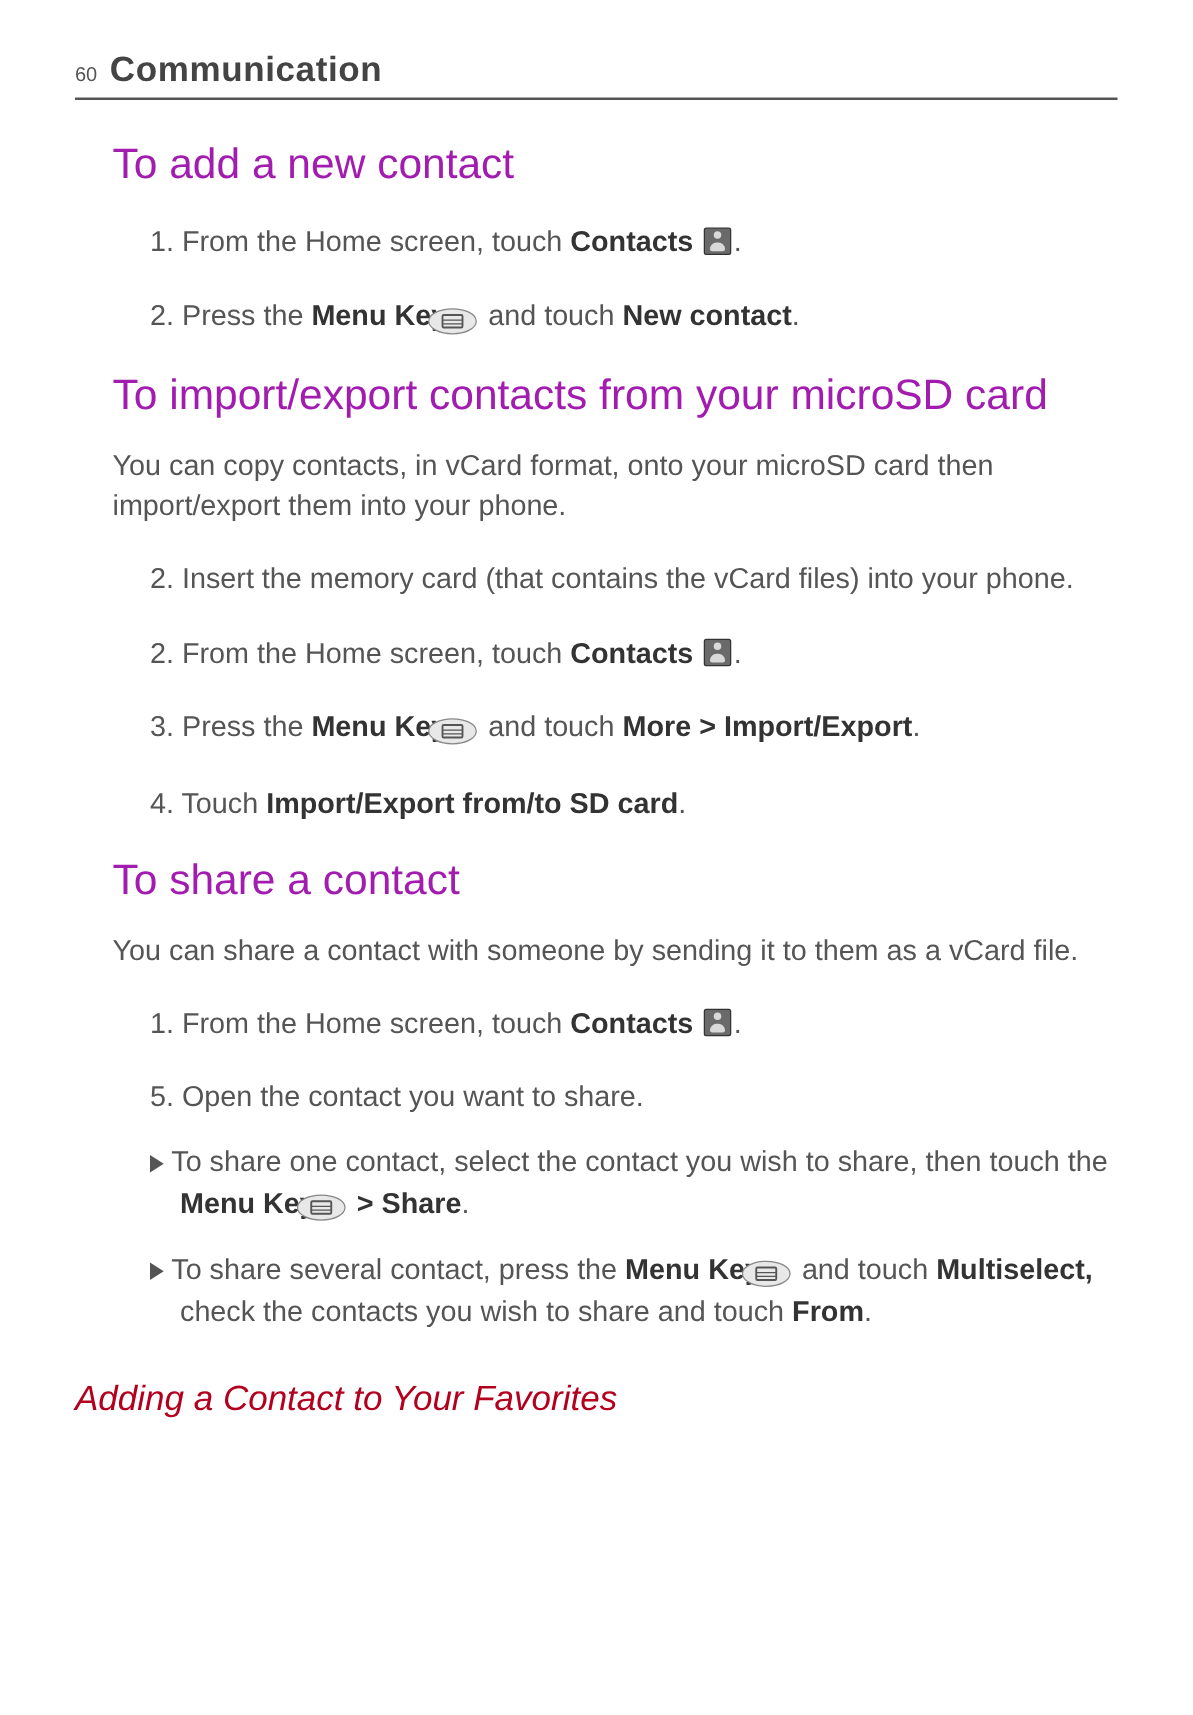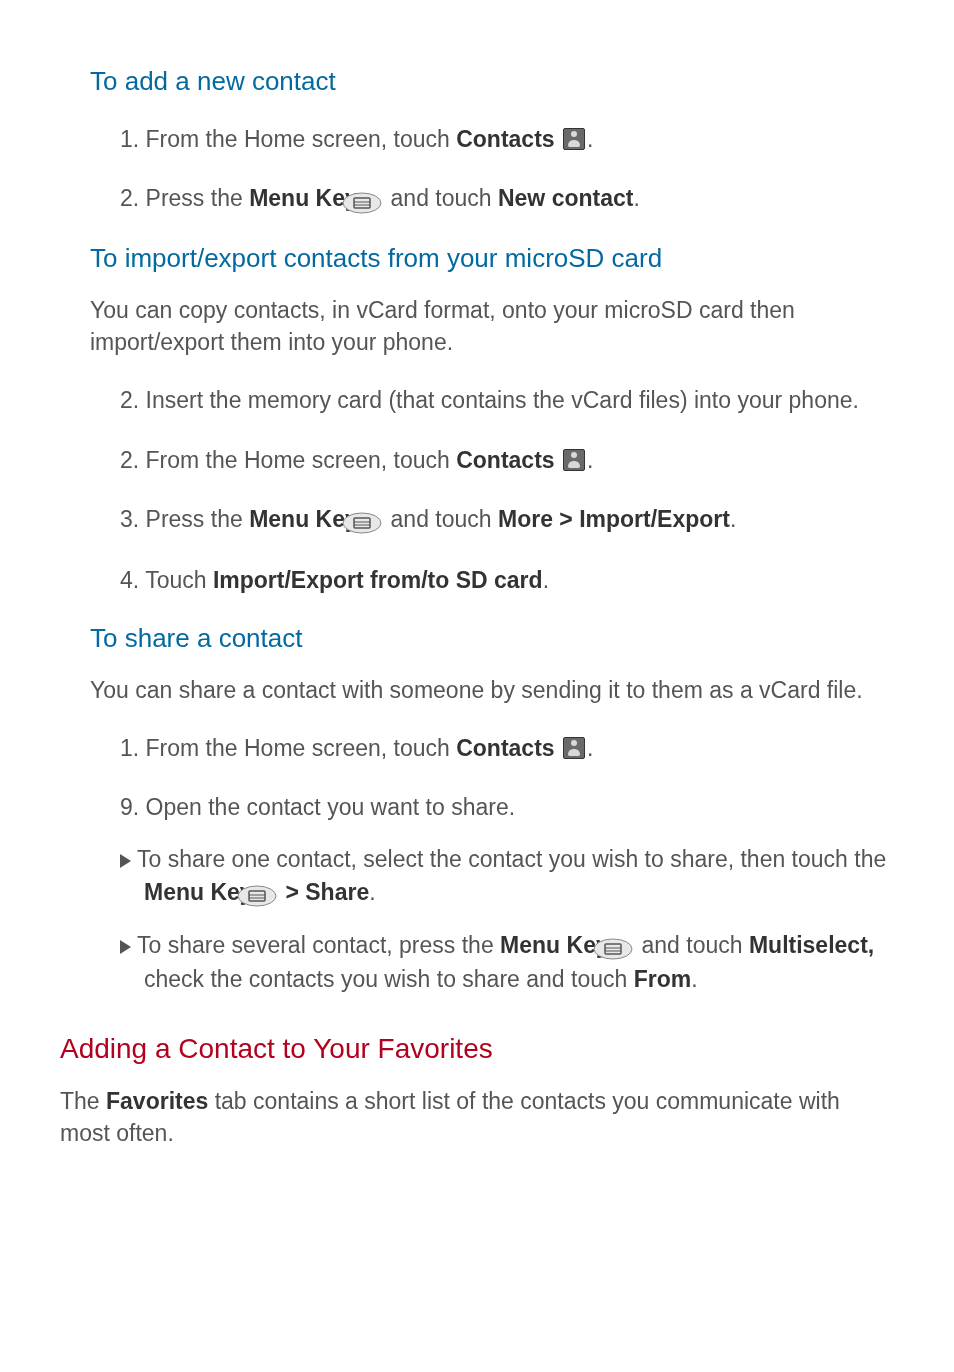--- a/index.html
+++ b/index.html
@@ -28,30 +28,31 @@
   .section-title {
     font-size: 28px;
     font-weight: bold;
     color: #444;
     letter-spacing: 0.5px;
   }
   .content {
     padding-left: 30px;
   }
   h3.red-sub {
-    color: #0369a1;
-    font-size: 26px;
+    color: #a21caf;
+    font-size: 34px;
     font-weight: normal;
     margin: 26px 0 10px 0;
   }
   h2.red-main {
     color: #b3001e;
     font-size: 28px;
     font-weight: normal;
     margin: 36px 0 12px -30px;
+    font-style: italic;
   }
   p.body {
     font-size: 23px;
     line-height: 1.4;
     margin: 20px 0 14px 0;
     color: #555;
   }
   ol.steps {
     list-style: none;
     padding: 0;
@@ -130,20 +131,24 @@
     color: #555;
     text-indent: -24px;
     padding-left: 24px;
   }
 </style>
 </head>
 <body>
 
 <div class="page">
 
+  <div class="header-line">
+    <span class="page-num">60</span>
+    <span class="section-title">Communication</span>
+  </div>
 
   <div class="content">
 
     <h3 class="red-sub">To add a new contact</h3>
     <ol class="steps">
       <li>
         <span>1. From the Home screen, touch </span><span class="bold">Contacts</span>
         <span class="icon contacts-icon"></span><span>.</span>
       </li>
       <li>
@@ -181,21 +186,21 @@
       </li>
     </ol>
 
     <h3 class="red-sub">To share a contact</h3>
     <p class="body">You can share a contact with someone by sending it to them as a vCard file.</p>
     <ol class="steps">
       <li>
         <span>1. From the Home screen, touch </span><span class="bold">Contacts</span>
         <span class="icon contacts-icon"></span><span>.</span>
       </li>
-      <li>9. Open the contact you want to share.</li>
+      <li>5. Open the contact you want to share.</li>
     </ol>
     <ul class="bullets">
       <li>
         <span class="arrow"></span><span>To share one contact, select the contact you wish to share, then touch the </span><span class="bold">Menu Key</span>
         <span class="icon menu-key-icon"><svg width="40" height="22">
               <ellipse cx="20" cy="11" rx="19" ry="10" fill="#e8e8e8" stroke="#888" stroke-width="1"></ellipse>
               <rect x="12" y="6" width="16" height="10" rx="1" fill="none" stroke="#555" stroke-width="1.5"></rect>
               <line x1="12" y1="10" x2="28" y2="10" stroke="#555" stroke-width="1"></line>
               <line x1="12" y1="13" x2="28" y2="13" stroke="#555" stroke-width="1"></line>
             </svg></span>
@@ -207,18 +212,15 @@
               <ellipse cx="20" cy="11" rx="19" ry="10" fill="#e8e8e8" stroke="#888" stroke-width="1"></ellipse>
               <rect x="12" y="6" width="16" height="10" rx="1" fill="none" stroke="#555" stroke-width="1.5"></rect>
               <line x1="12" y1="10" x2="28" y2="10" stroke="#555" stroke-width="1"></line>
               <line x1="12" y1="13" x2="28" y2="13" stroke="#555" stroke-width="1"></line>
             </svg></span>
         <span> and touch </span><span class="bold">Multiselect,</span><span> check the contacts you wish to share and touch </span><span class="bold">From</span><span>.</span>
       </li>
     </ul>
 
     <h2 class="red-main">Adding a Contact to Your Favorites</h2>
-    <p class="body" style="margin-left:-30px;">
-      <span>The </span><span class="bold">Favorites</span><span> tab contains a short list of the contacts you communicate with most often.</span>
-    </p>
 
   </div>
 </div>
 
 </body></html>

